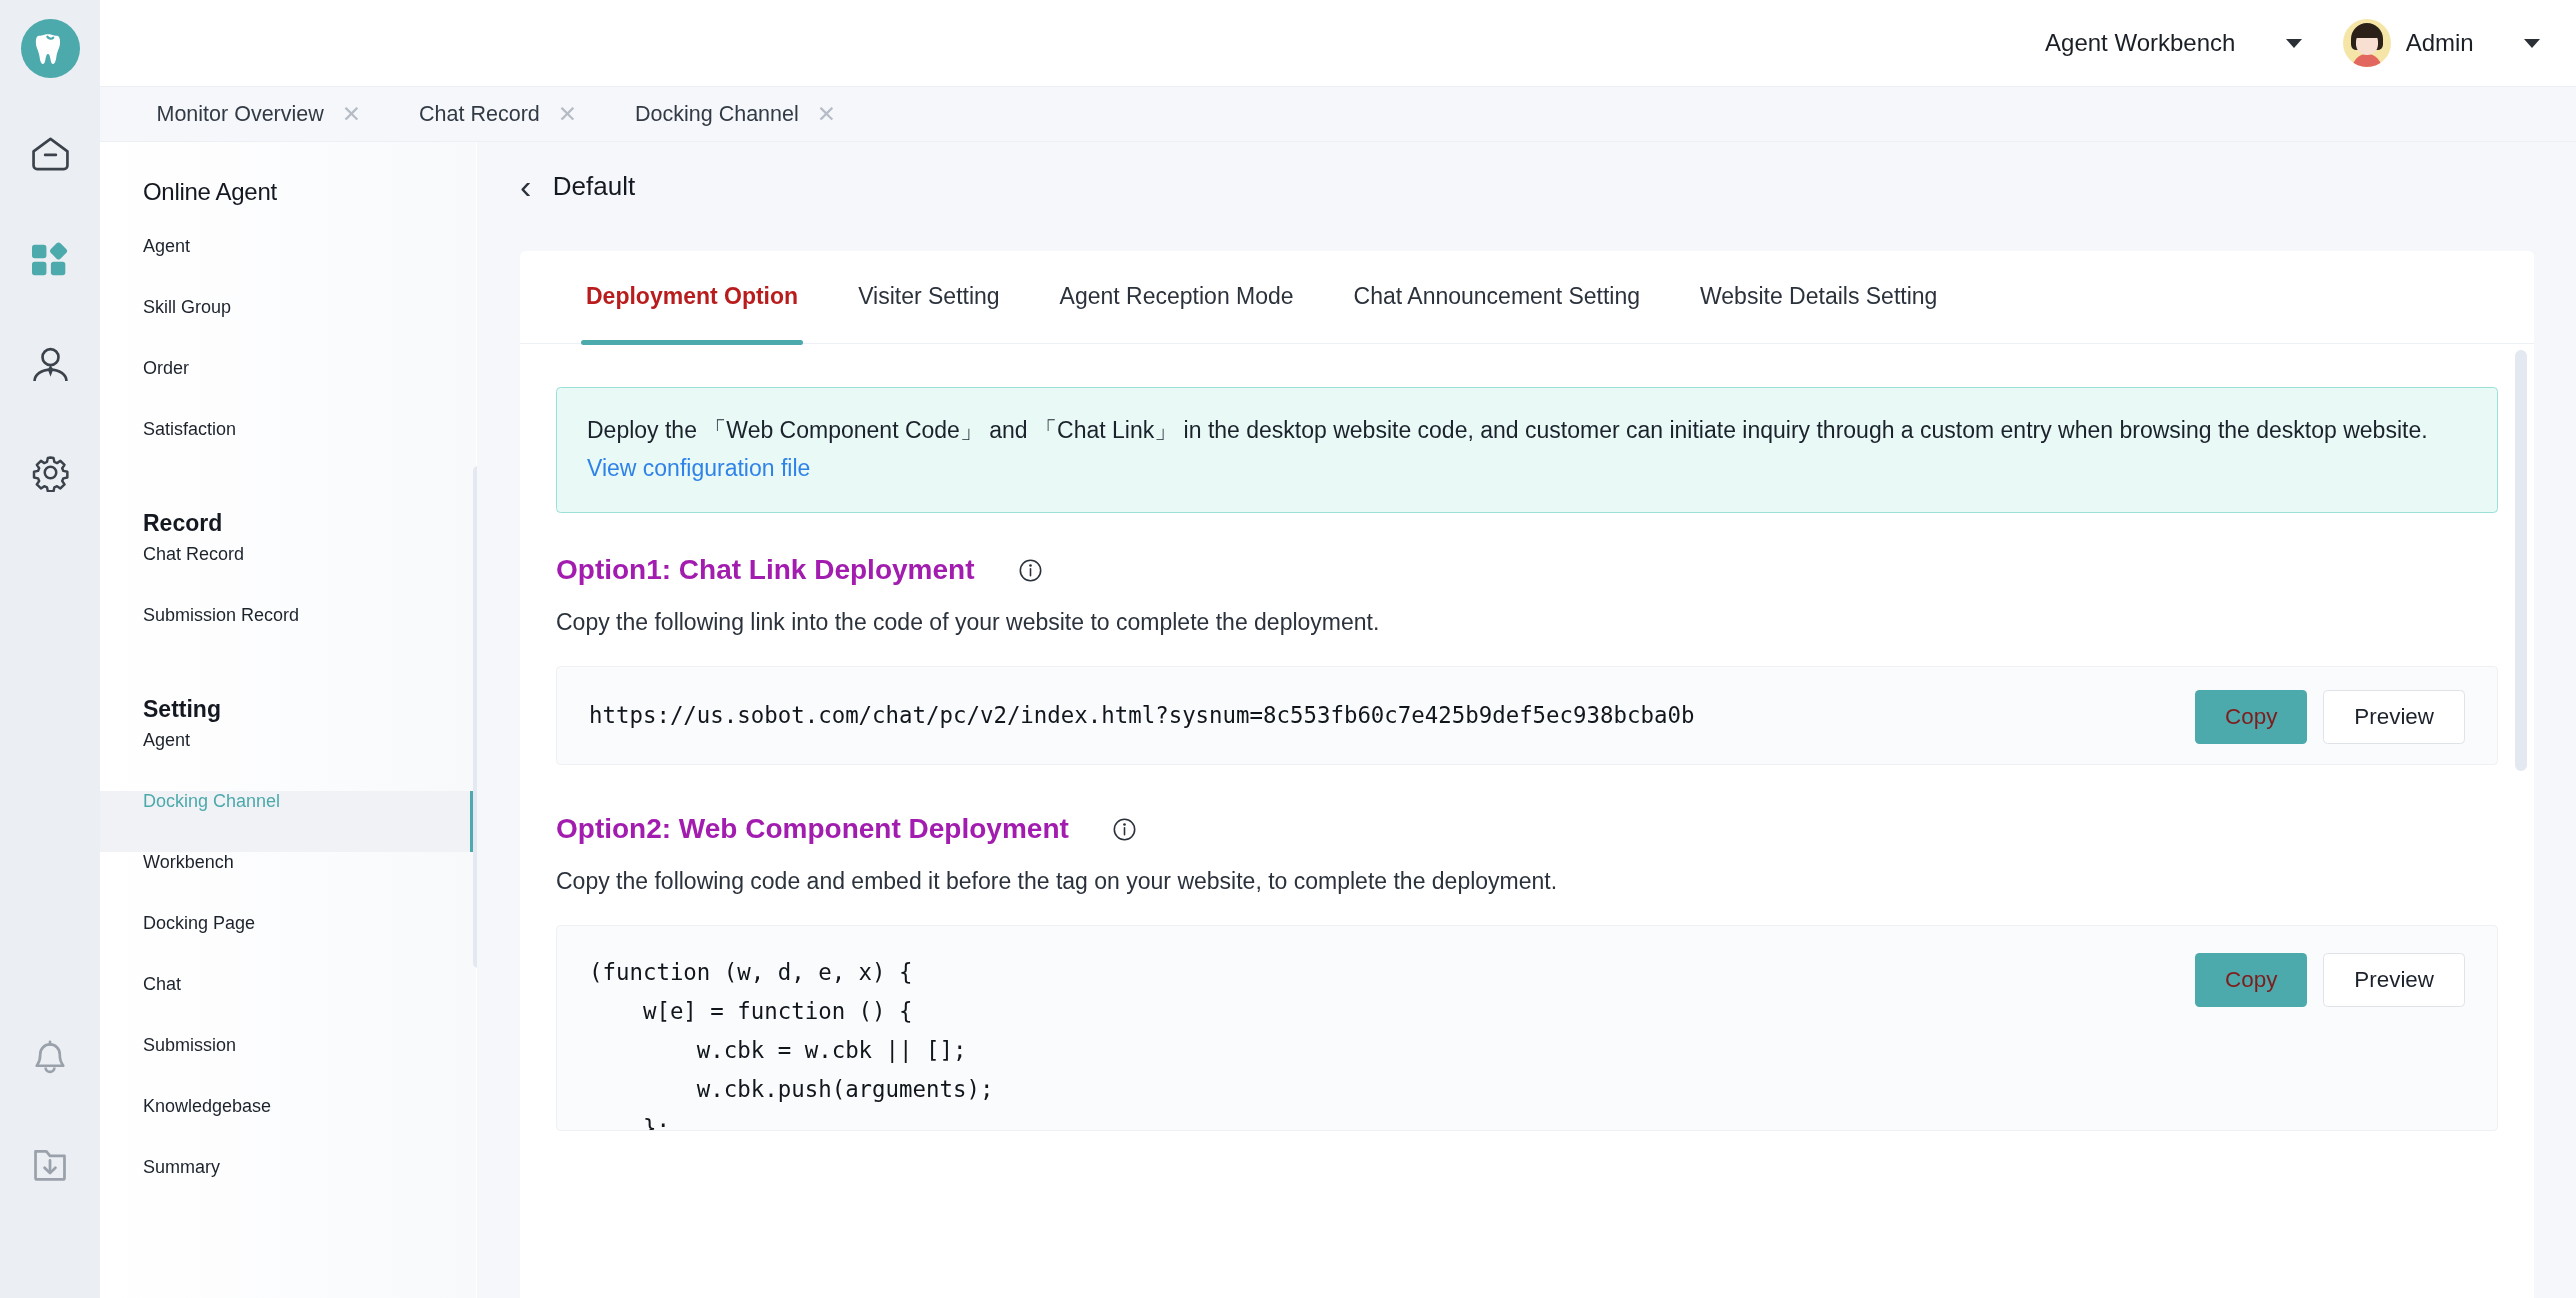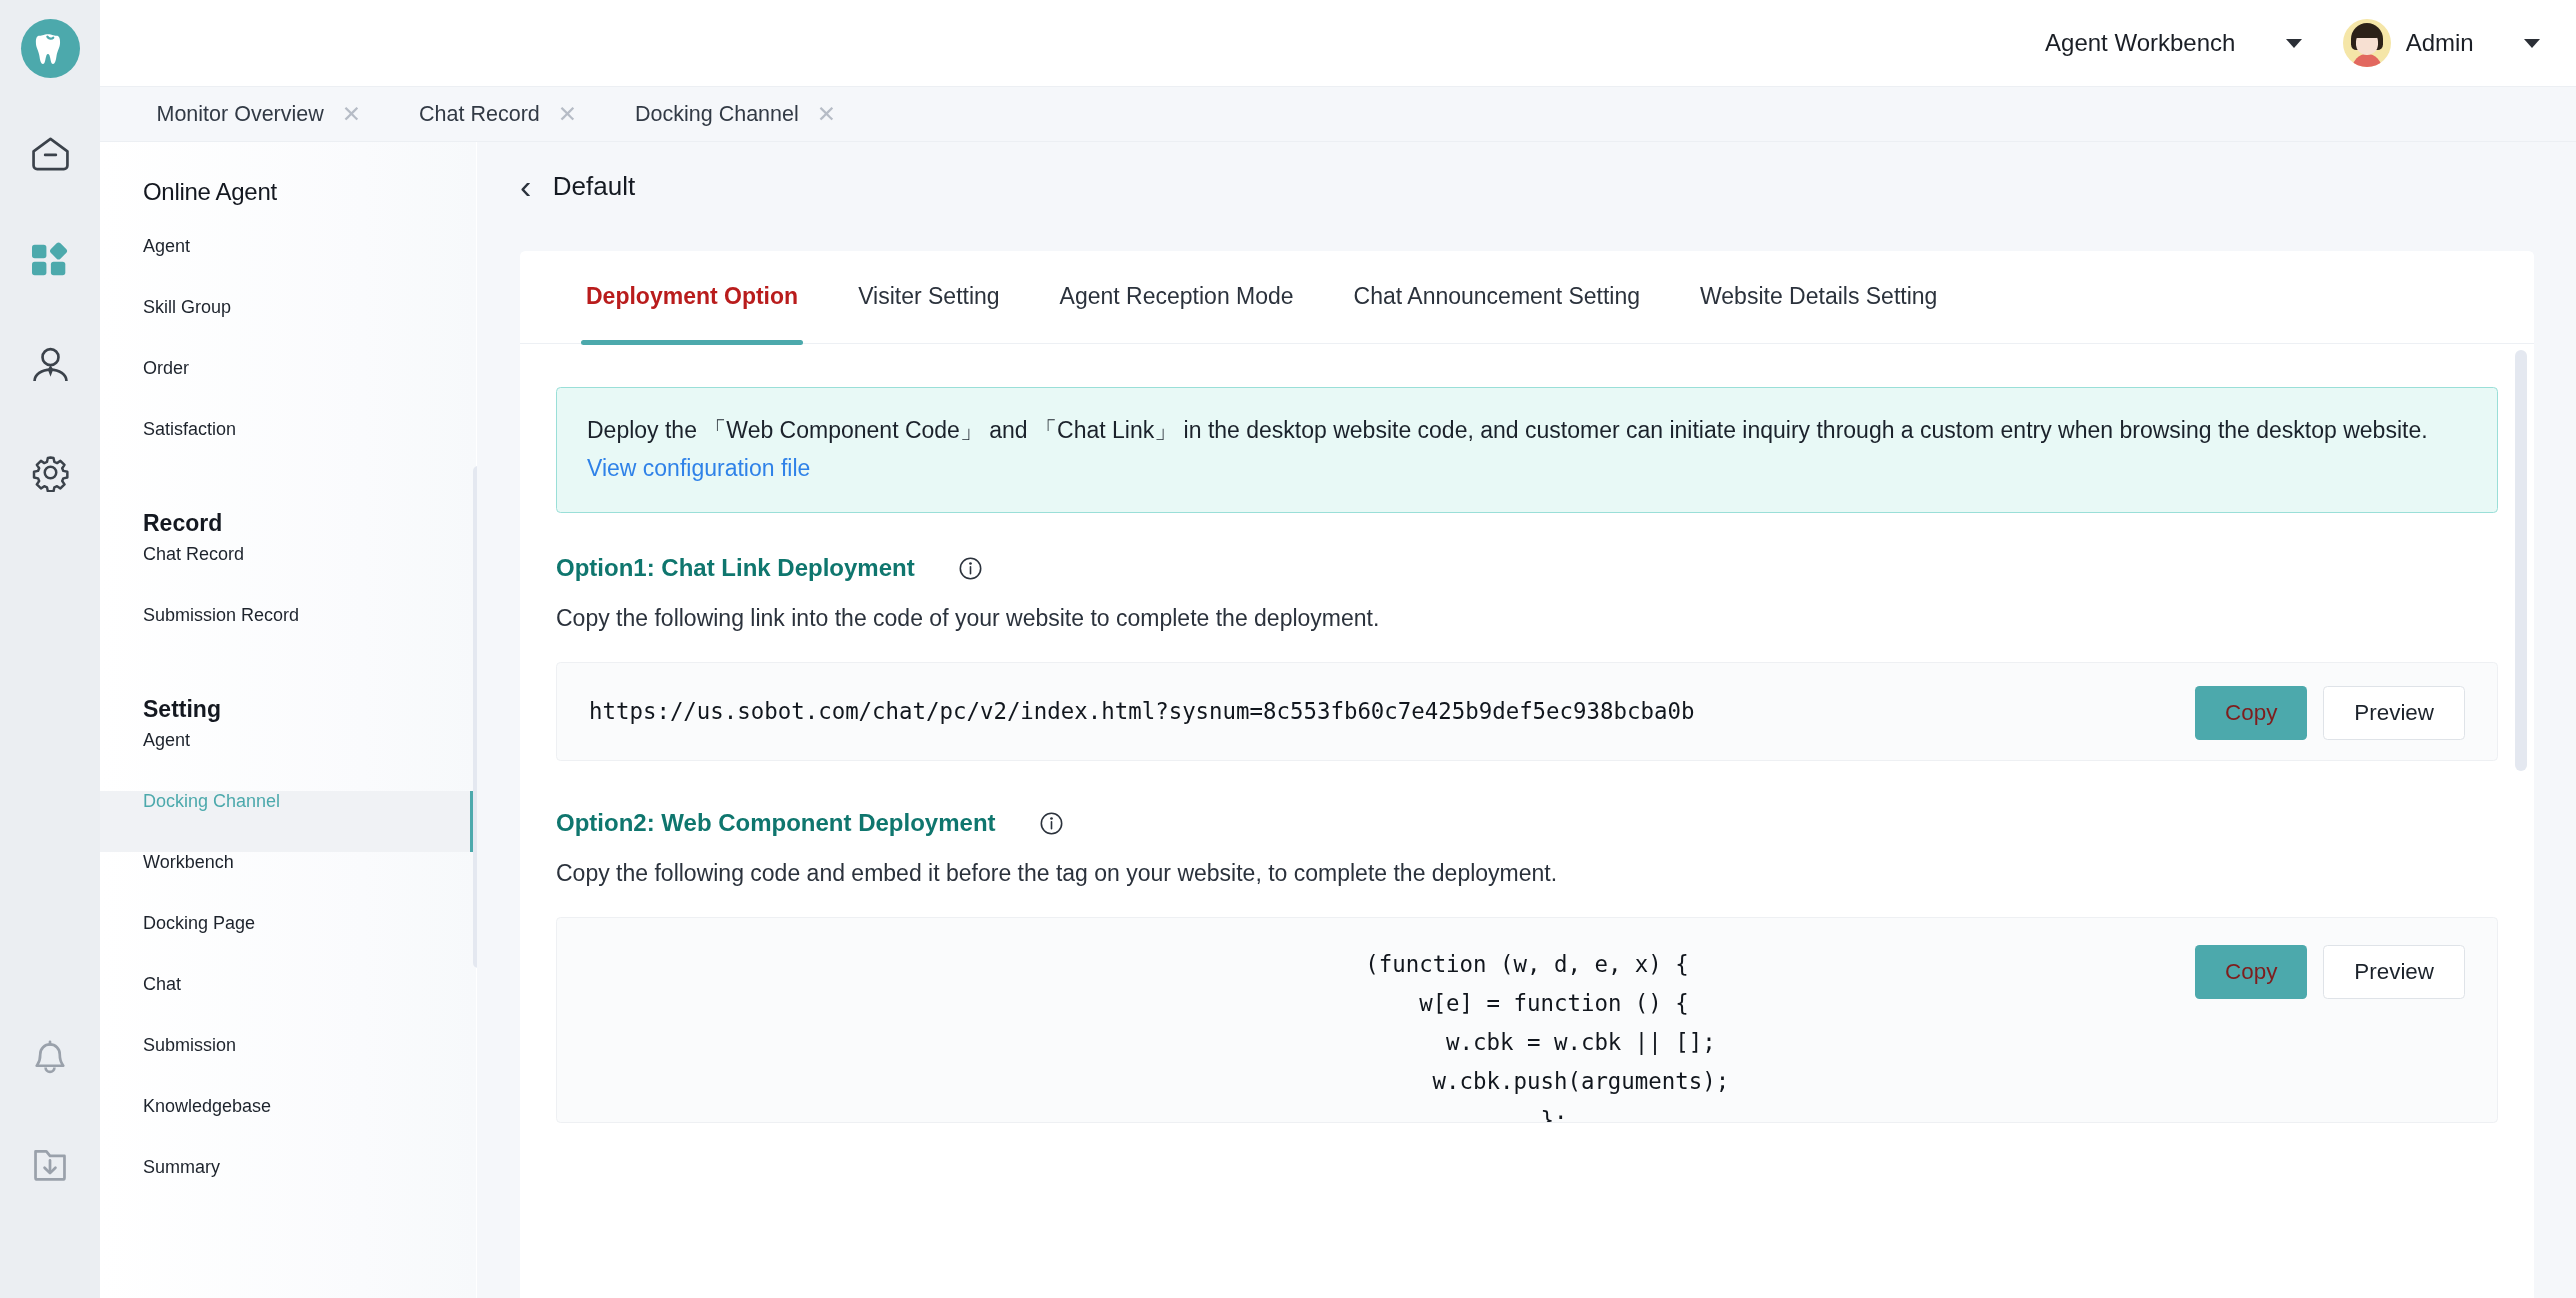--- a/index.html
+++ b/index.html
@@ -107,28 +107,28 @@
   .ctab.active::after { content:""; position:absolute; left:25px; right:25px; bottom:-1.8px;
           height:4.5px; background:#4ca9ac; border-radius:2.7px; }
 
   .banner {
     margin: 43px 36px 0 36px; background:#e8f9f6; border:1.8px solid #9adfd8;
     border-radius:4.5px; padding: 23px 30px 25px 30px;
   }
   .banner-text { font-size:23px; line-height: 38px; color:#1b222b; }
   .banner-link { color:#2f82e8; cursor:pointer; }
 
-  .sec-title { margin: 41px 0 0 36px; font-size:24px; font-weight:bold; color:#0f766e;
+  .sec-title { margin: 41px 0 0 36px; font-size:28px; font-weight:bold; color:#a21caf;
                display:flex; align-items:center;gap:32px; }
   .info-i { margin-left:12.5px; display:inline-flex; cursor:pointer; }
   .sec-sub { margin: 23px 0 0 36px; font-size:23px; color:#2b323c; }
 
   .codebox {
     margin: 30px 36px 0 36px; background:#fafbfc; border:1.8px solid #eef0f3;
-    border-radius:4.5px; position:relative; padding: 27px 32px; text-align: center;
+    border-radius:4.5px; position:relative; padding: 27px 32px;
   }
   .codebox.one { height: 99px; display:flex; align-items:center; }
   .code-text {
     font-family:"DejaVu Sans Mono", monospace; font-size:22.4px; color:#11161d;
     white-space:pre; line-height: 39px;
   }
   .codebtns { position:absolute; right:32px; top:27px; display:flex; }
   .codebox.one .codebtns { top: 23px; }
   .btn {
     height:54px; padding: 0 30px; display:flex; align-items:center; justify-content:center;

